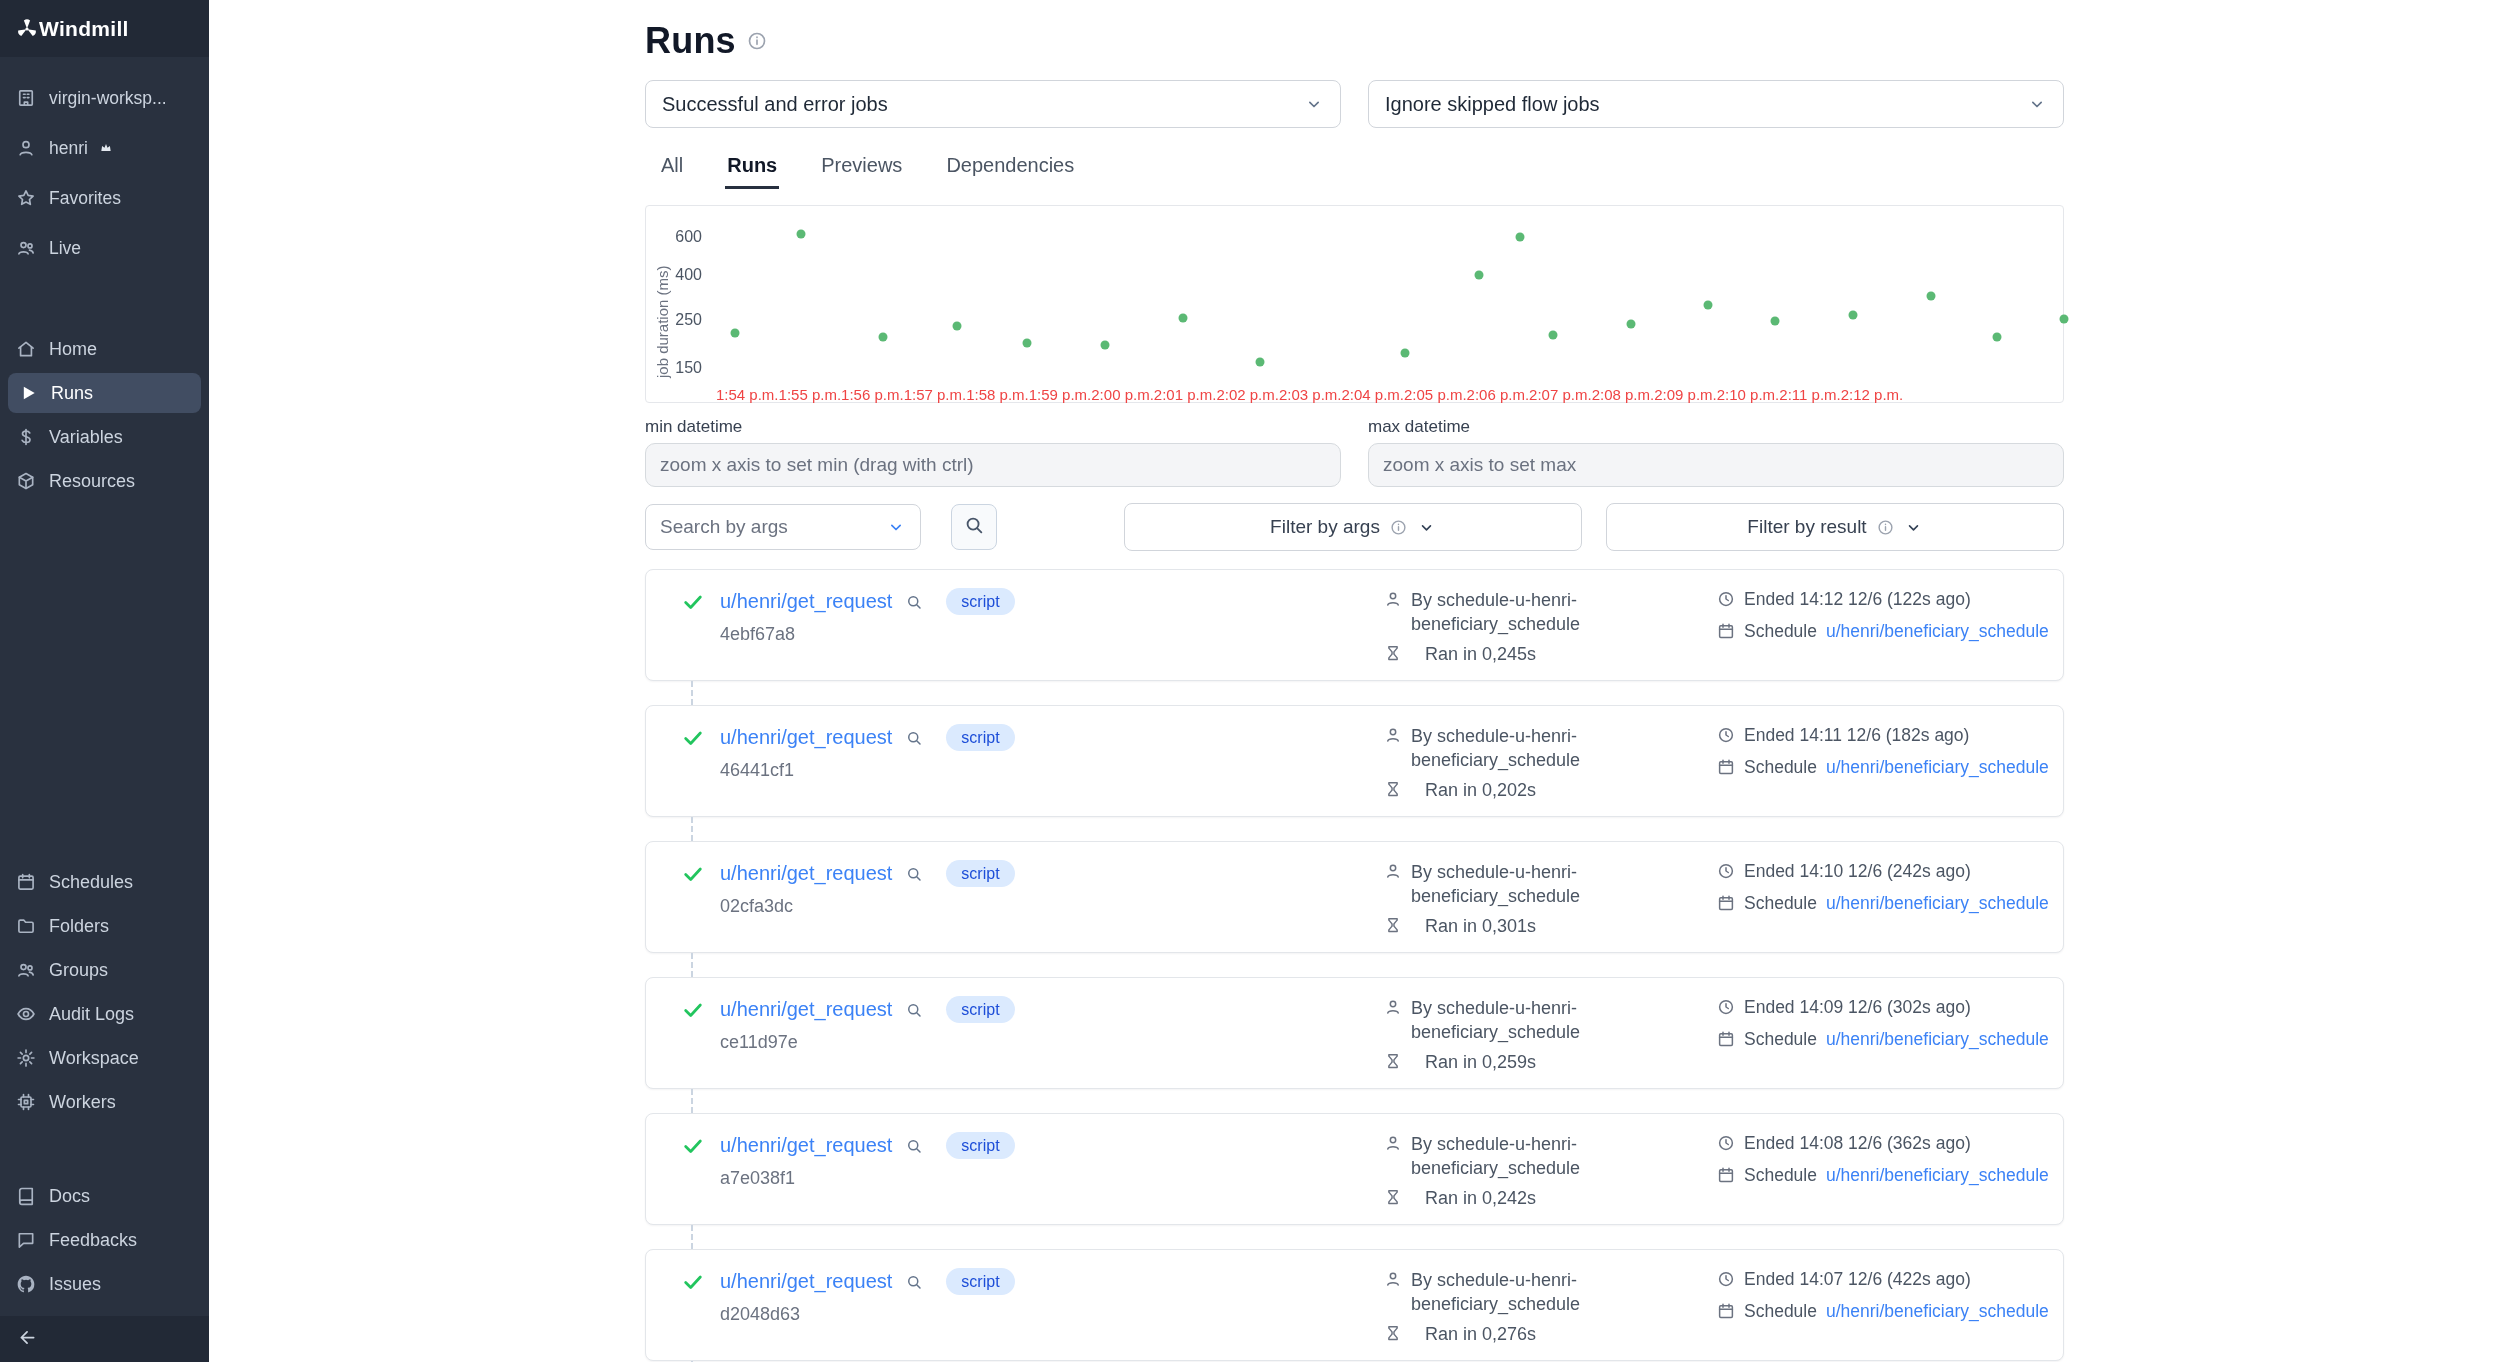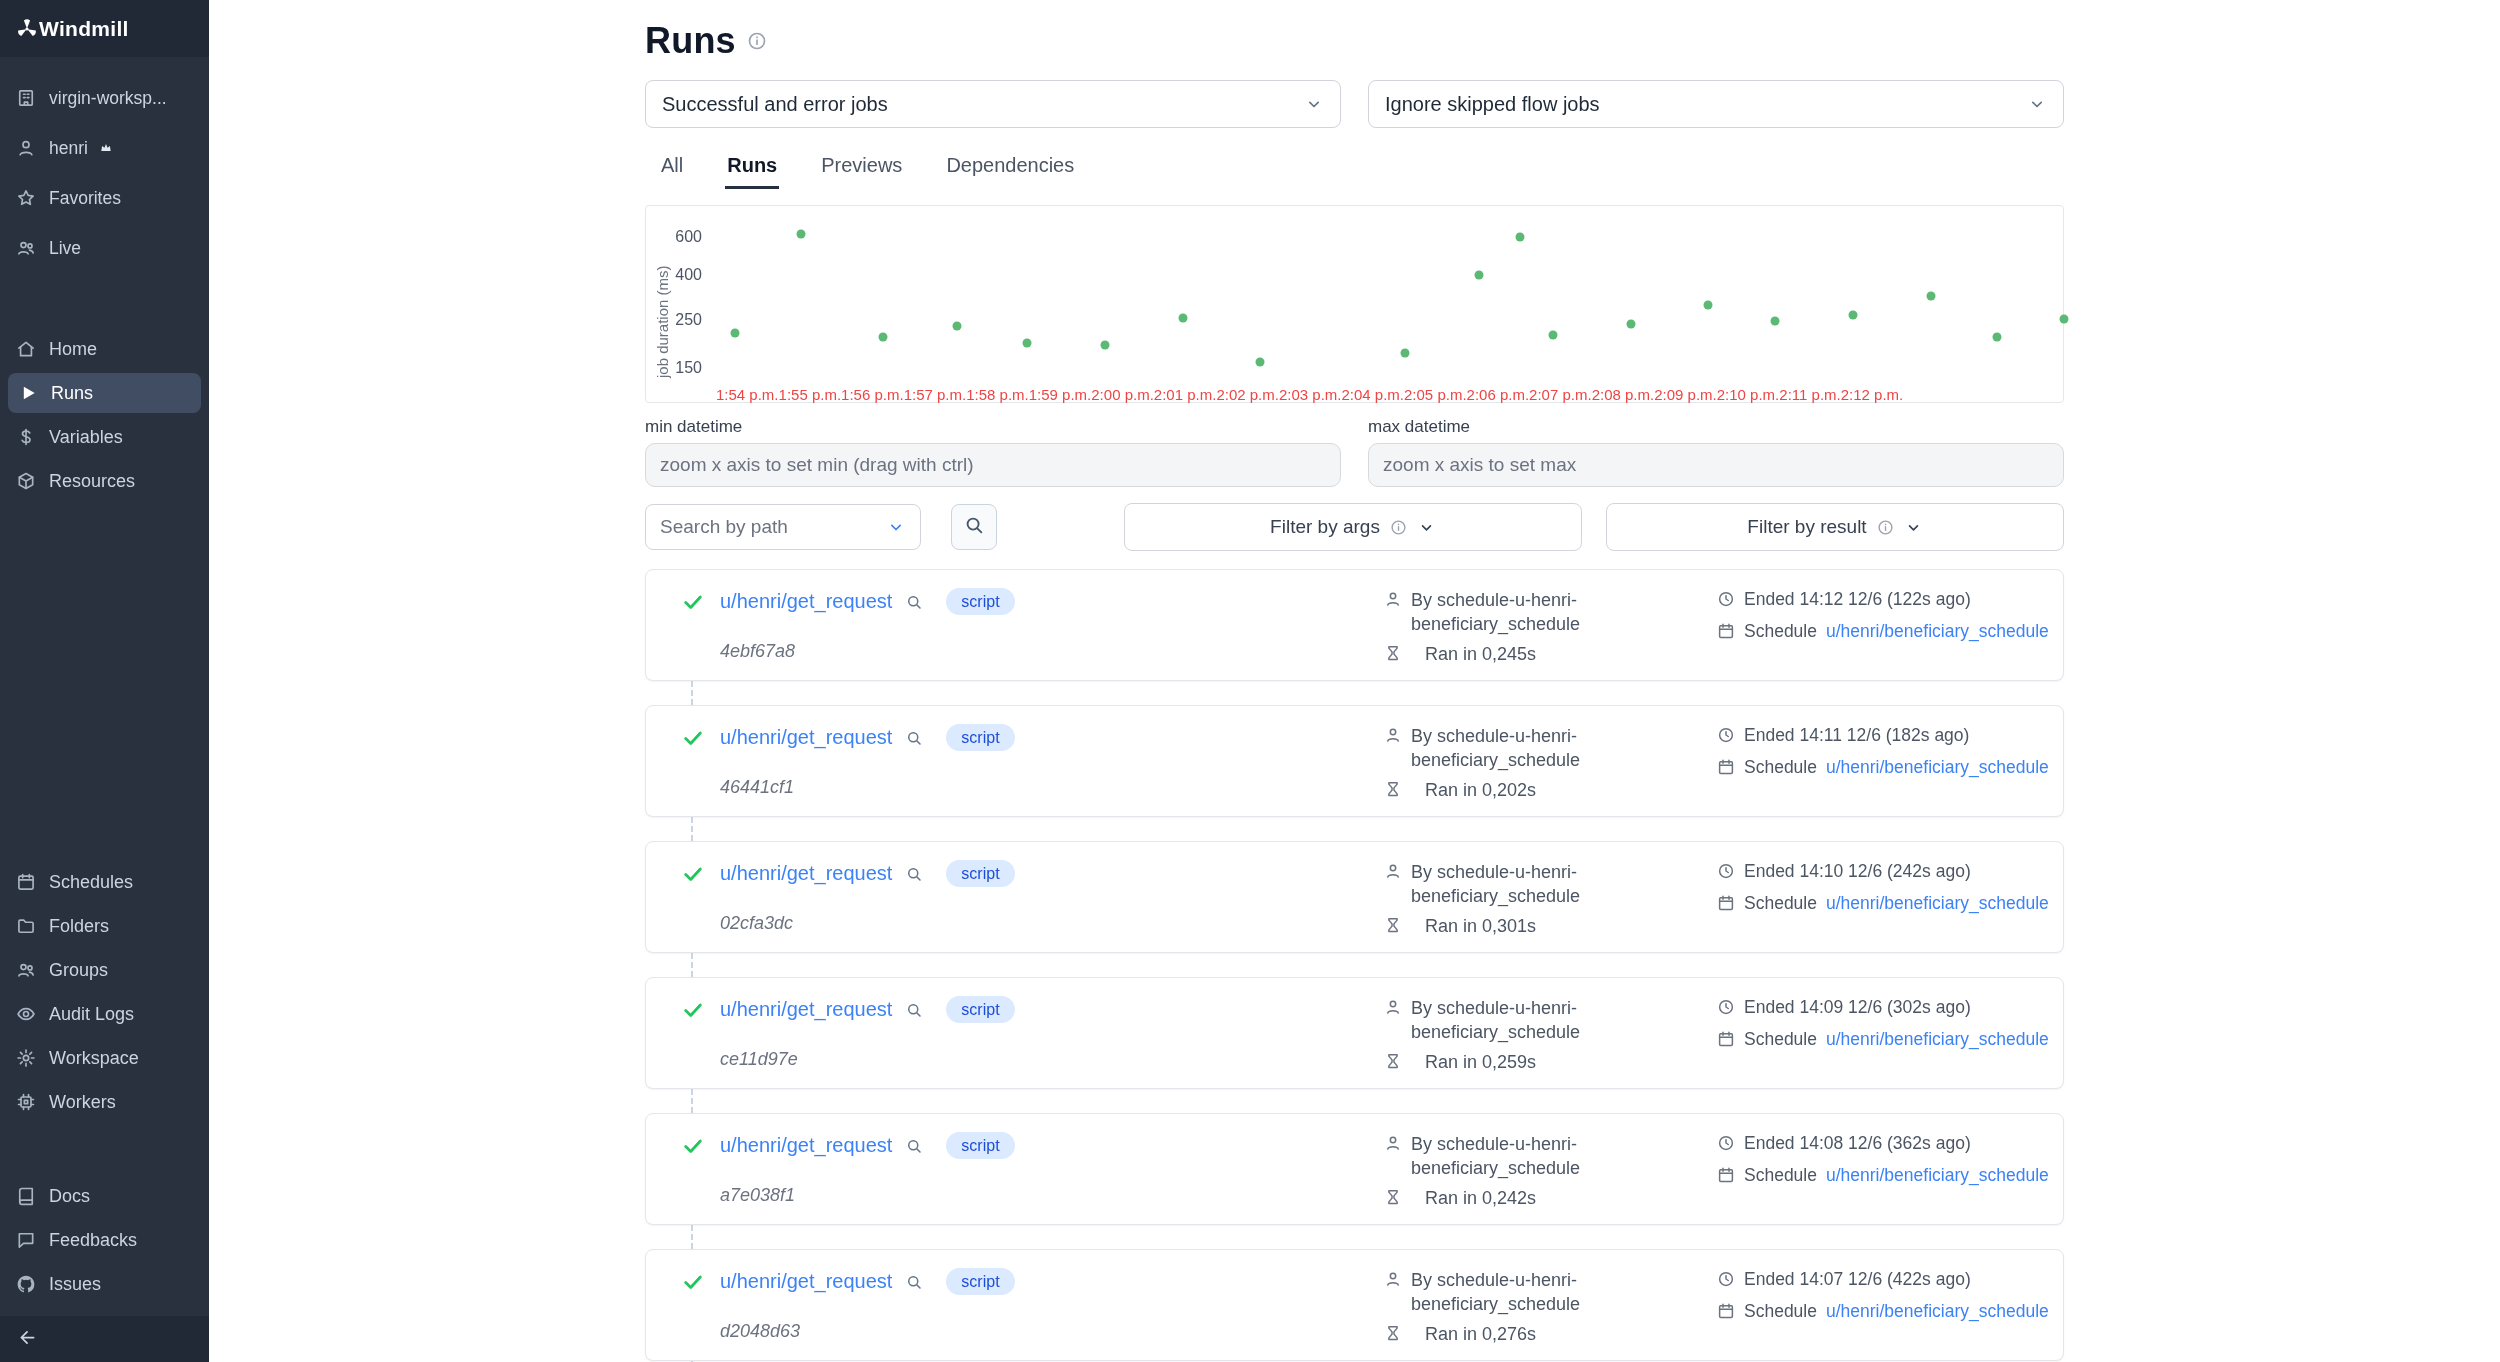--- a/index.html
+++ b/index.html
@@ -72,21 +72,21 @@
   .run-card{display:flex;border:1px solid #e3e6ea;border-radius:8px;background:#fff;padding:18px 24px 14px 26px;box-shadow:0 1px 2px rgba(16,24,40,.05);min-height:104px;cursor:pointer}
   .connector{height:24px;border-left:2px dashed #cbd5e1;margin-left:46px;width:0}
   .run-left{display:flex;gap:16px;width:712px;min-width:712px}
   .check{display:flex;color:#22c55e;margin:3px 0 0 10px}
   .check svg{width:22px;height:22px}
   .run-row1{display:flex;align-items:center;gap:13px}
   .run-path{color:#3b82f6;font-size:20px;font-weight:500;text-decoration:none}
   .mini-search{display:flex;color:#64748b;cursor:pointer}
   .mini-search svg{width:18px;height:18px}
   .badge{background:#dbeafe;color:#1d4ed8;font-size:16px;padding:4px 15px;border-radius:999px;margin-left:10px;line-height:19px}
-  .run-id{font-style:italic;color:#6b7280;font-size:18px;margin-top:26px}
+  .run-id{color:#6b7280;font-size:18px;margin-top:9px}
   .run-mid{width:333px;min-width:333px;font-size:18px;color:#4b5563;line-height:24px}
   .mid-by{display:flex;gap:9px}
   .mid-by-text{max-width:205px}
   .mid-ran{display:flex;gap:23px;margin-top:6px}
   .icn{display:flex;color:#6b7280;margin-top:2px}
   .icn svg{width:18px;height:18px}
   .run-right{flex:1;font-size:17.5px;color:#4b5563;line-height:23px}
   .r-line{display:flex;gap:9px;align-items:flex-start;white-space:nowrap}
   .r-line + .r-line{margin-top:9px}
   .sched-link{color:#3b82f6;text-decoration:none;}
@@ -375,21 +375,21 @@
         <input class="dt-input" placeholder="zoom x axis to set min (drag with ctrl)" style="">
       </div>
       <div class="dt-col">
         <div class="dt-label">max datetime</div>
         <input class="dt-input" placeholder="zoom x axis to set max" style="">
       </div>
     </div>
 
     <div class="filter-row">
       <div class="search-select">
-        <span>Search by path</span>
+        <span>Search by args</span>
         <span class="chev">
             <svg viewBox="0 0 24 24" fill="none" stroke="currentColor" stroke-width="2" stroke-linecap="round" stroke-linejoin="round">
               <path d="M7 10l5 5 5-5"></path>
             </svg>
           </span>
       </div>
       <div class="search-btn">
         <span><svg viewBox="0 0 24 24" fill="none" stroke="currentColor" stroke-width="2" stroke-linecap="round" stroke-linejoin="round">
               <circle cx="11" cy="11" r="6"></circle>
               <path d="M15.6 15.6L20 20"></path>

